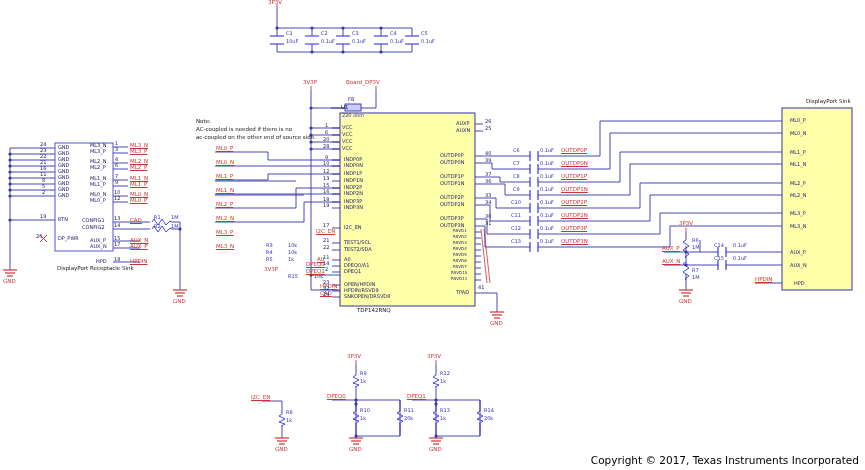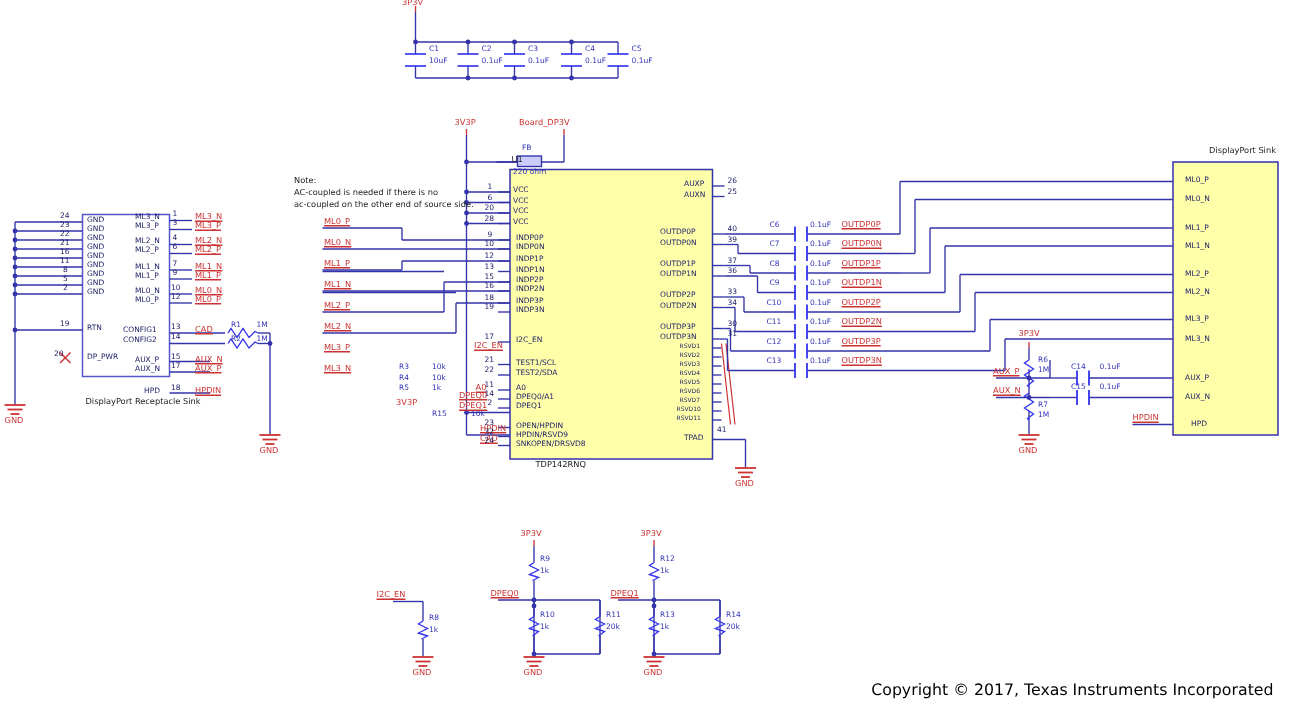--- a/index.html
+++ b/index.html
@@ -7,21 +7,21 @@
        font-family:"DejaVu Sans","Liberation Sans",sans-serif;overflow:hidden;}
   .sch{position:absolute;left:0;top:0;width:865px;height:470px;}
   .t{position:absolute;white-space:nowrap;line-height:1;}
   .net{color:#cc3333;font-size:5.5px;text-decoration:underline;}
   .pin{color:#1a1a66;font-size:5px;}
   .pinnum{color:#1a1a66;font-size:5px;}
   .ref{color:#3333bb;font-size:5px;}
   .blk{color:#222;font-size:5.5px;}
   .gndlbl{color:#cc3333;font-size:5.5px;}
   .pwr{color:#cc3333;font-size:5.5px;}
-  .copy{position:absolute;right:16px;bottom:4px;font-size:10.5px;color:#000;text-align:center;}
+  .copy{position:absolute;right:6px;bottom:4px;font-size:10.5px;color:#000;text-align:center;}
   svg{position:absolute;left:0;top:0;}
 </style>
 </head>
 <body>
 
 <div class="sch">
 
 <svg width="865" height="470">
   <g stroke="#3333aa" stroke-width="0.9" fill="none">
 

